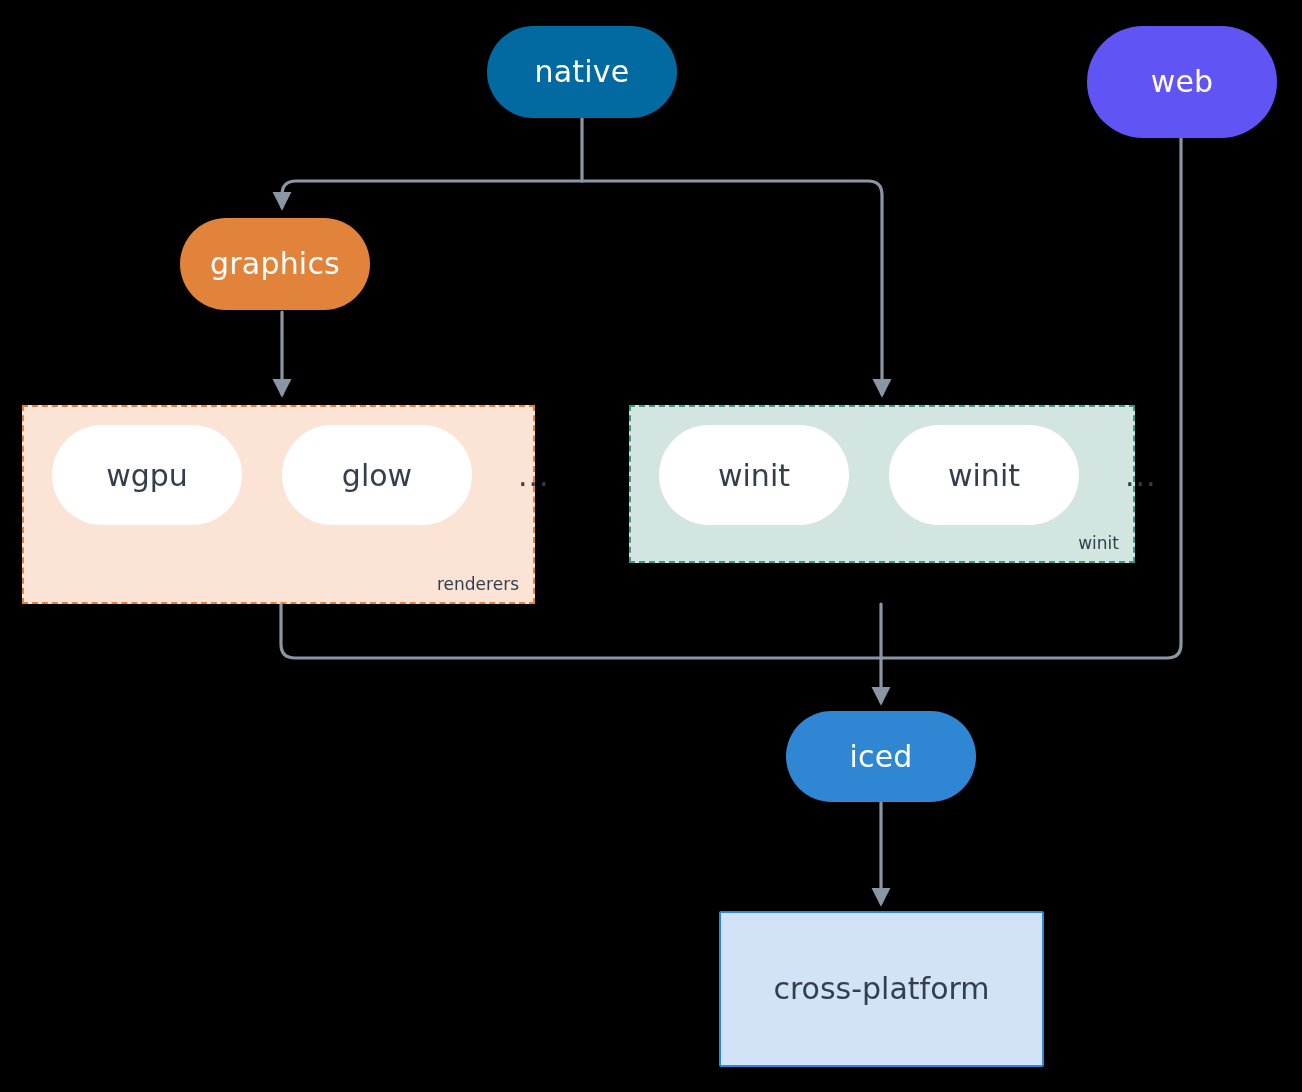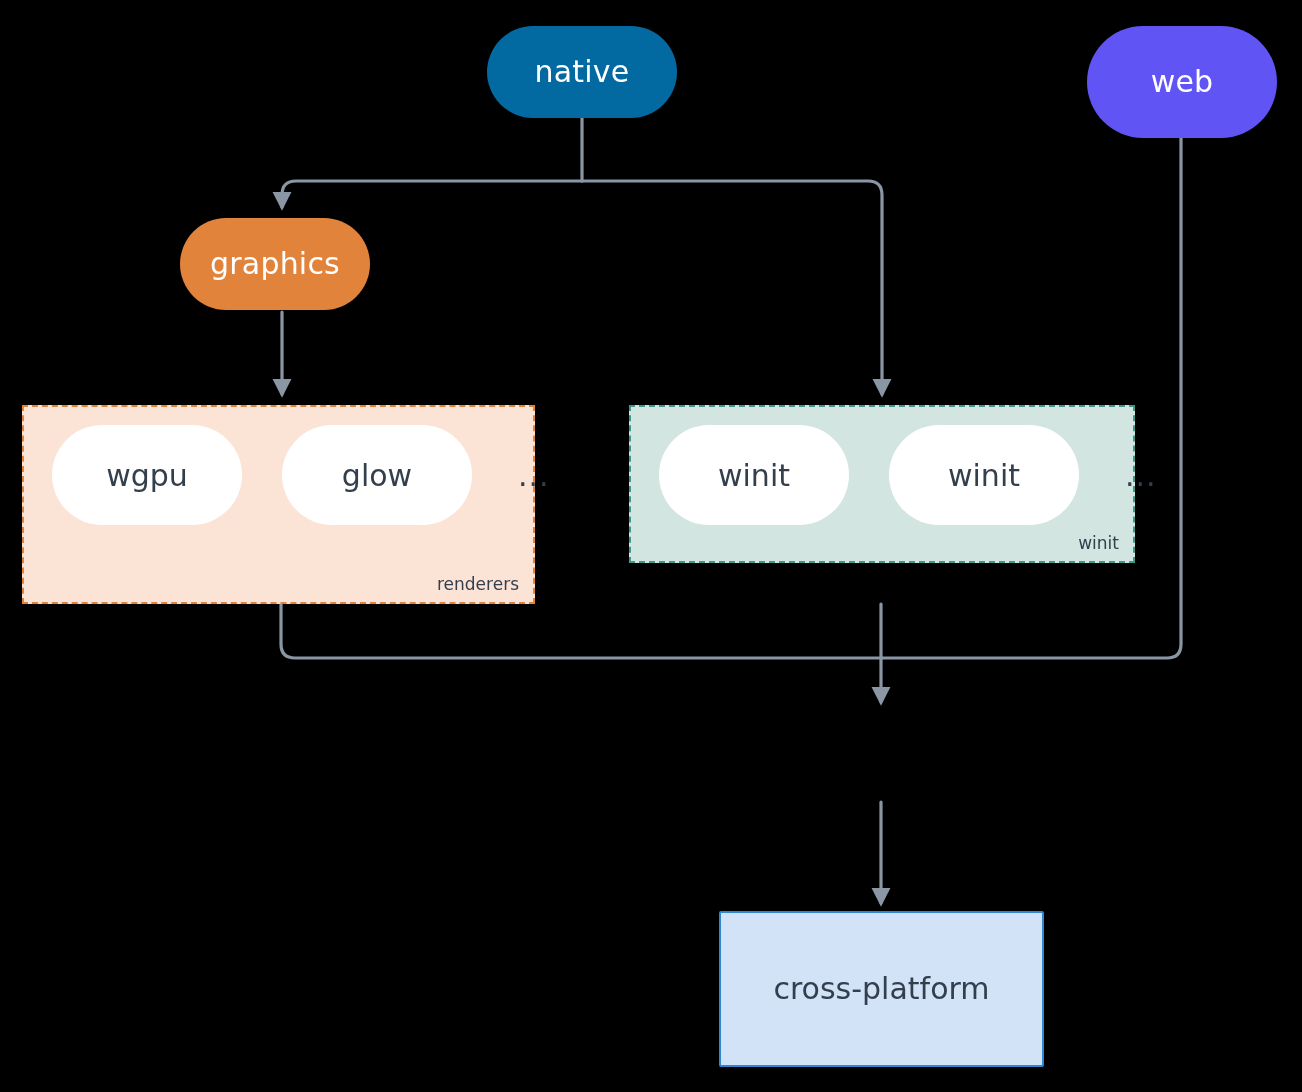--- a/index.html
+++ b/index.html
@@ -179,18 +179,21 @@
         <span>winit</span>
       </div>
       <div class="leaf">
         <span>winit</span>
       </div>
       <span class="ellipsis">...</span>
     </div>
     <div class="group-label">winit</div>
   </div>
 
+  <div class="node pill pill-iced" style="left:786px; top:711px; width:190px; height:91px;">
+    <span>iced</span>
+  </div>
 
   <div class="node rect-app" style="left:719px; top:911px; width:325px; height:156px;">
     <span class="line">cross-platform</span>
   </div>
 
 </div>
 
 </body></html>

